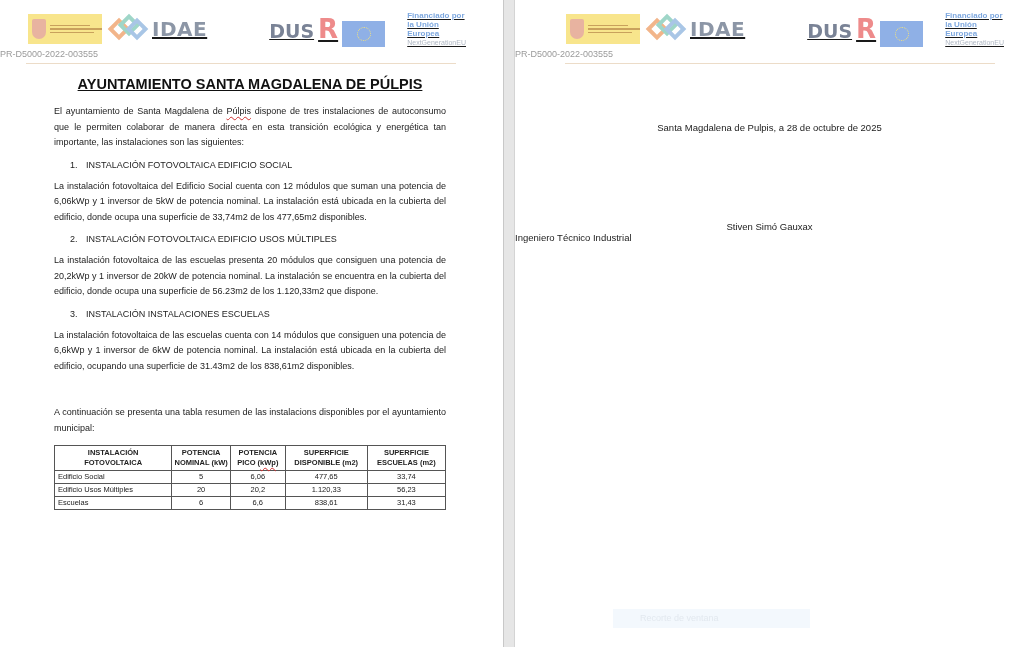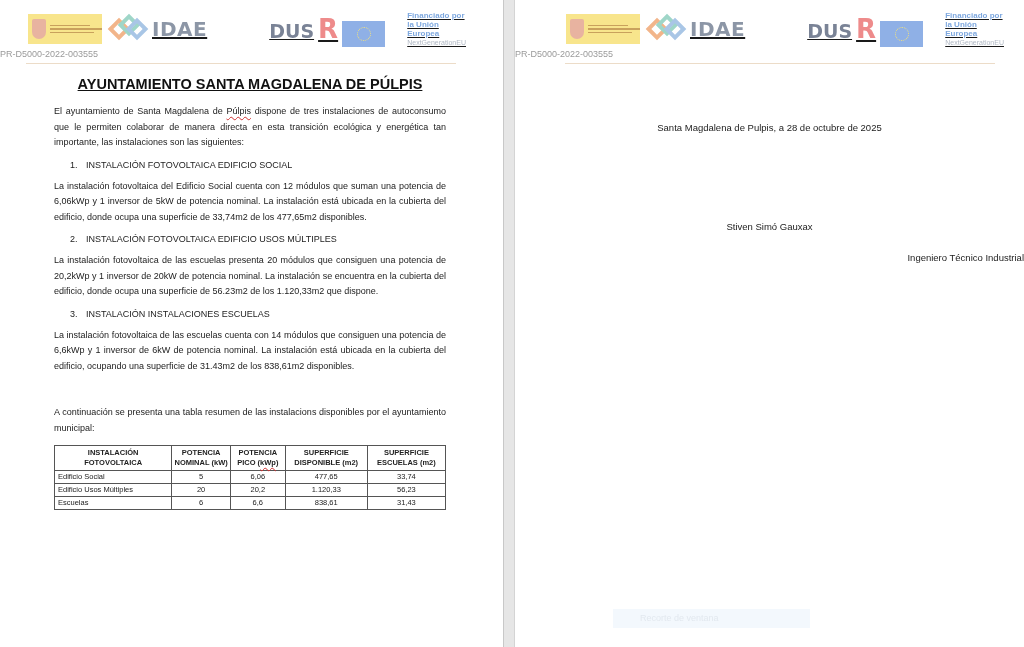--- a/index.html
+++ b/index.html
@@ -56,21 +56,21 @@
     .gap-big { height: 31px; }
 
     table.summary { border-collapse: collapse; width: 392px; margin-top: 9px; font-size: 7.5px; color: #222; }
     table.summary th { font-weight: bold; text-align: center; border: 1px solid #555; padding: 2px 2px; line-height: 10px; }
     table.summary td { border: 1px solid #555; padding: 1px 3px; line-height: 10px; text-align: center; }
     table.summary td.name { text-align: left; }
 
     
     .sign-date { position: absolute; left: 0; width: 509px; top: 122px; text-align: center; font-size: 9.5px; color: #222; }
     .sign-name { position: absolute; left: 0; width: 509px; top: 221px; text-align: center; font-size: 9.5px; color: #222; }
-    .sign-role { position: absolute; left: 0; width: 509px; top: 252px; text-align: right; font-size: 9.5px; color: #222; }
+    .sign-role { position: absolute; left: 0; width: 509px; top: 232px; text-align: left; font-size: 9.5px; color: #222; }
 
     .snip-toast { position: absolute; left: 98px; top: 609px; width: 197px; height: 19px; background: #f3f8fd;
       font-size: 9px; color: #e2e8ef; padding-left: 27px; line-height: 19px; }
   </style>
 </head>
 <body>
 
 <div class="page page-left">
   <div class="header">
     <div class="logo-gov">

